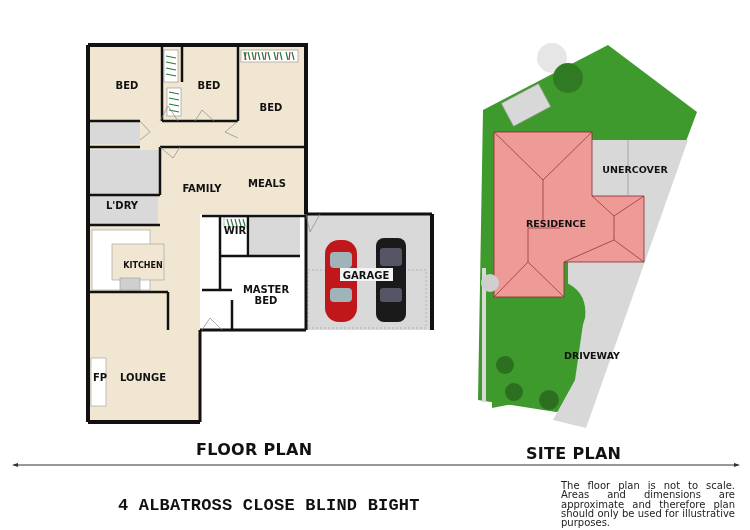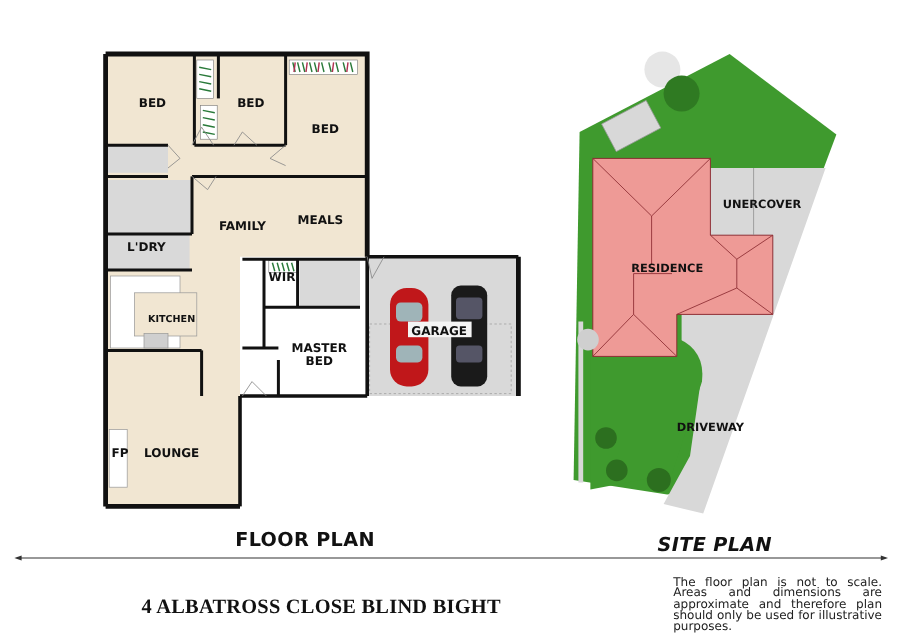--- a/index.html
+++ b/index.html
@@ -1,19 +1,19 @@
 <!DOCTYPE html>
 <html><head>
 <meta charset="utf-8">
 <style>
   html, body { margin:0; padding:0; background:#ffffff; }
   body { width:750px; height:530px; position:relative; overflow:hidden; font-family:"DejaVu Sans", sans-serif; }
   svg text { font-family:"DejaVu Sans", sans-serif; font-weight:bold; fill:#111; }
   .caption { position:absolute; font-weight:bold; font-size:16px; color:#111; letter-spacing:0.3px; }
-  .title { position:absolute; left:118px; top:496px; font-family:Liberation Serif, serif; font-weight:bold; font-size:17px; color:#111; letter-spacing:0.2px; }
+  .title { position:absolute; left:118px; top:496px; font-family:Liberation Mono, monospace; font-weight:bold; font-size:17px; color:#111; letter-spacing:0.2px; }
   .disclaimer { position:absolute; left:561px; top:481px; width:174px; font-size:10px; line-height:9.3px; color:#222; text-align:justify; font-family:"DejaVu Sans", sans-serif; }
 </style>
 </head>
 <body>
 
 <svg width="750" height="530" style="position:absolute;left:0;top:0" viewBox="0 0 750 530">
 
   <g>
     <polygon points="88,45 306,45 306,214 200,214 200,422 88,422" fill="#f1e6d2"></polygon>
 
@@ -137,15 +137,15 @@
   </g>
 
   <g>
     <line x1="14" y1="465" x2="738" y2="465" stroke="#333" stroke-width="1"></line>
     <polygon points="12,465 18,463 18,467" fill="#333"></polygon>
     <polygon points="740,465 734,463 734,467" fill="#333"></polygon>
   </g>
 </svg>
 
 <div class="caption" style="left:196px;top:440px;">FLOOR PLAN</div>
-<div class="caption" style="left:548px;top:444px;font-style:italic;">SITE PLAN</div>
+<div class="caption" style="left:526px;top:444px;">SITE PLAN</div>
 <div class="title">4 ALBATROSS CLOSE BLIND BIGHT</div>
 <div class="disclaimer">The floor plan is not to scale. Areas and dimensions are approximate and therefore plan should only be used for illustrative purposes.</div>
 
 </body></html>

